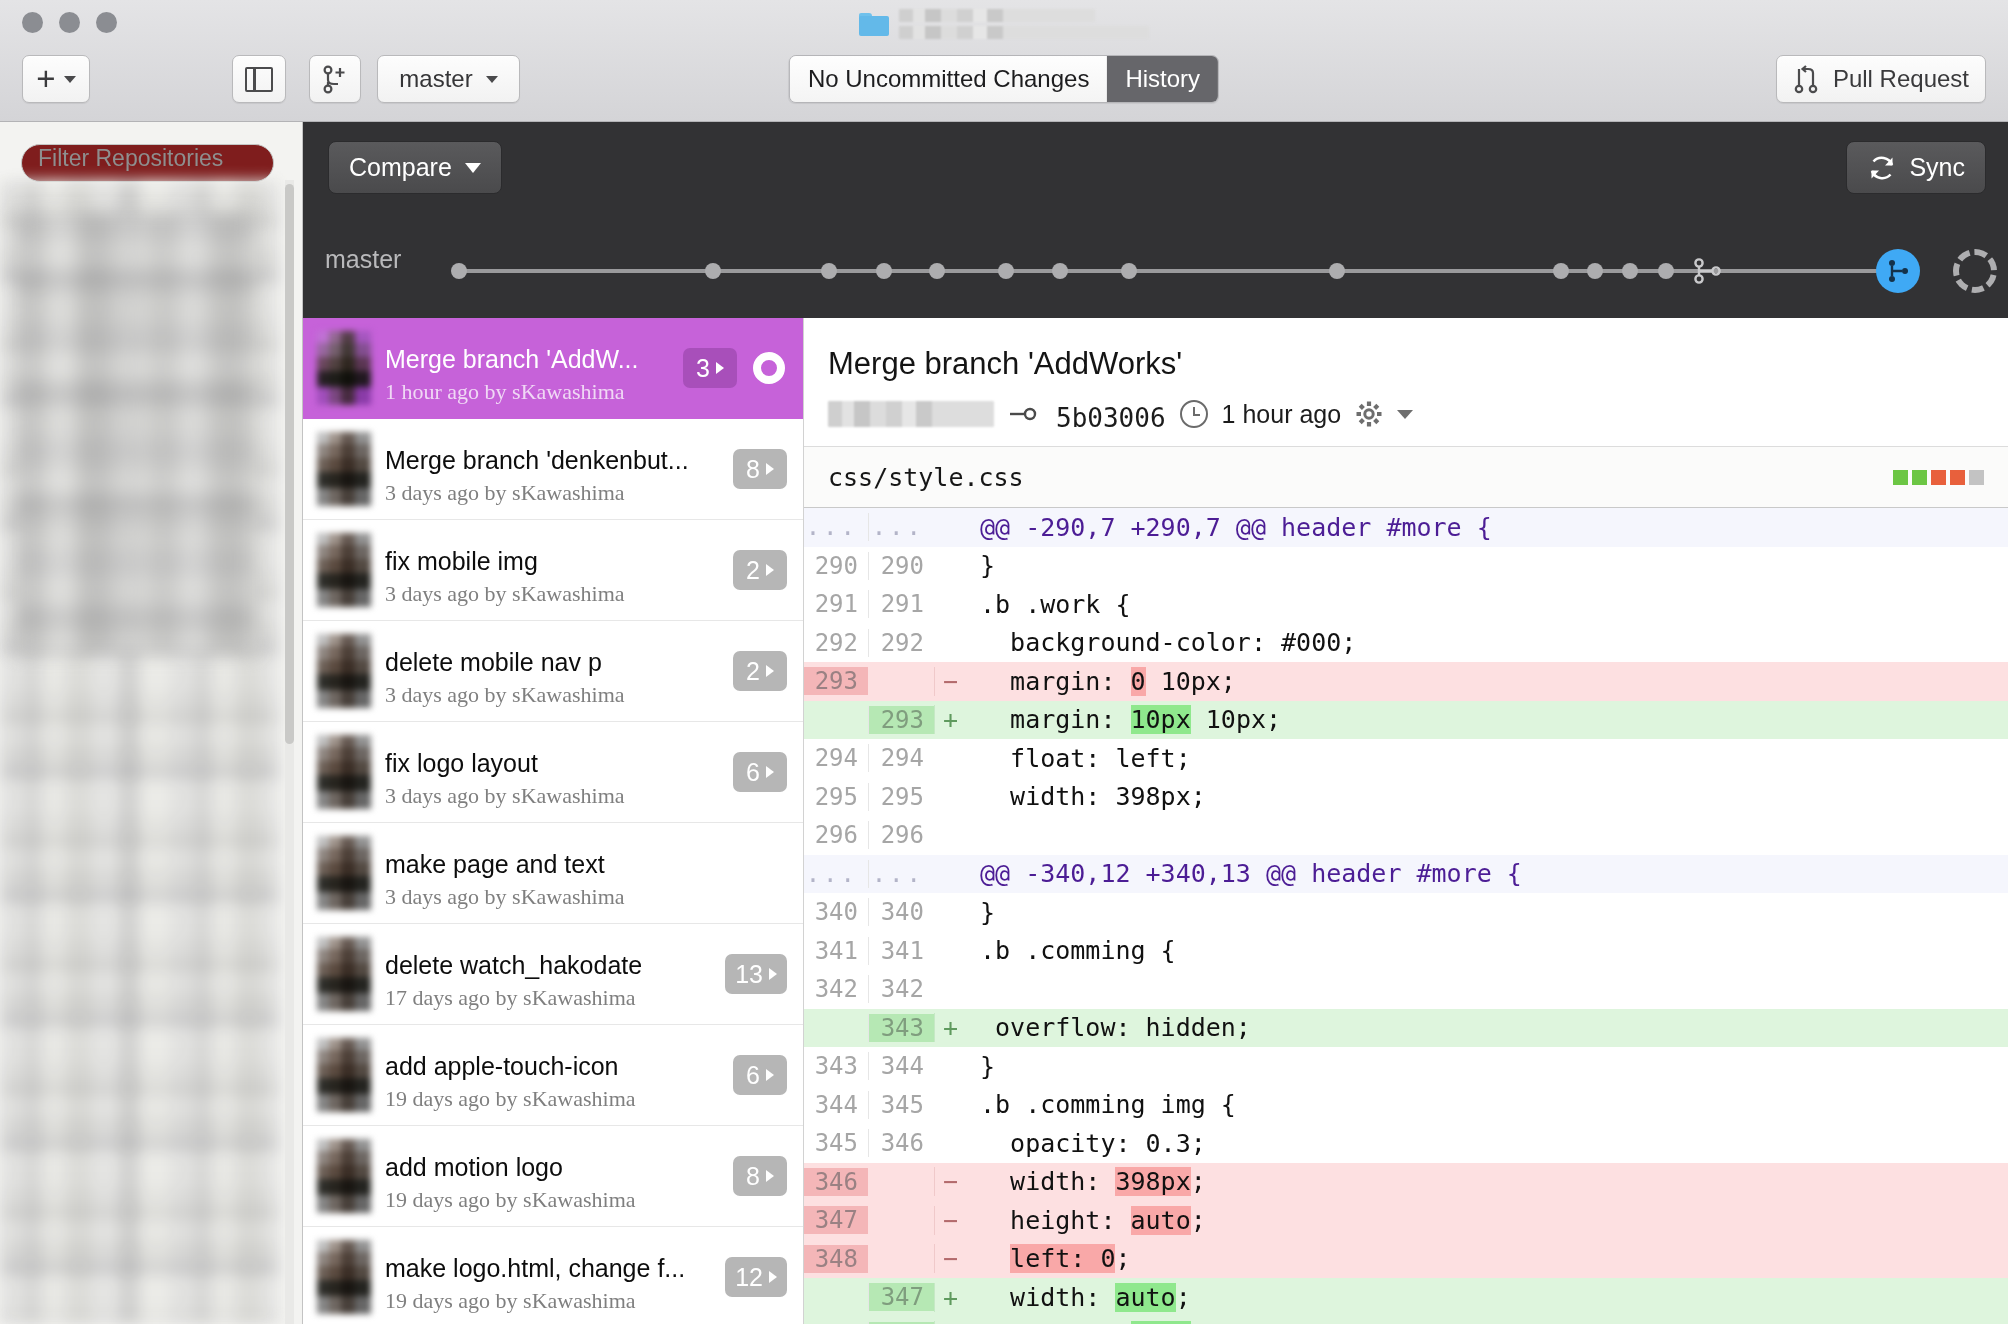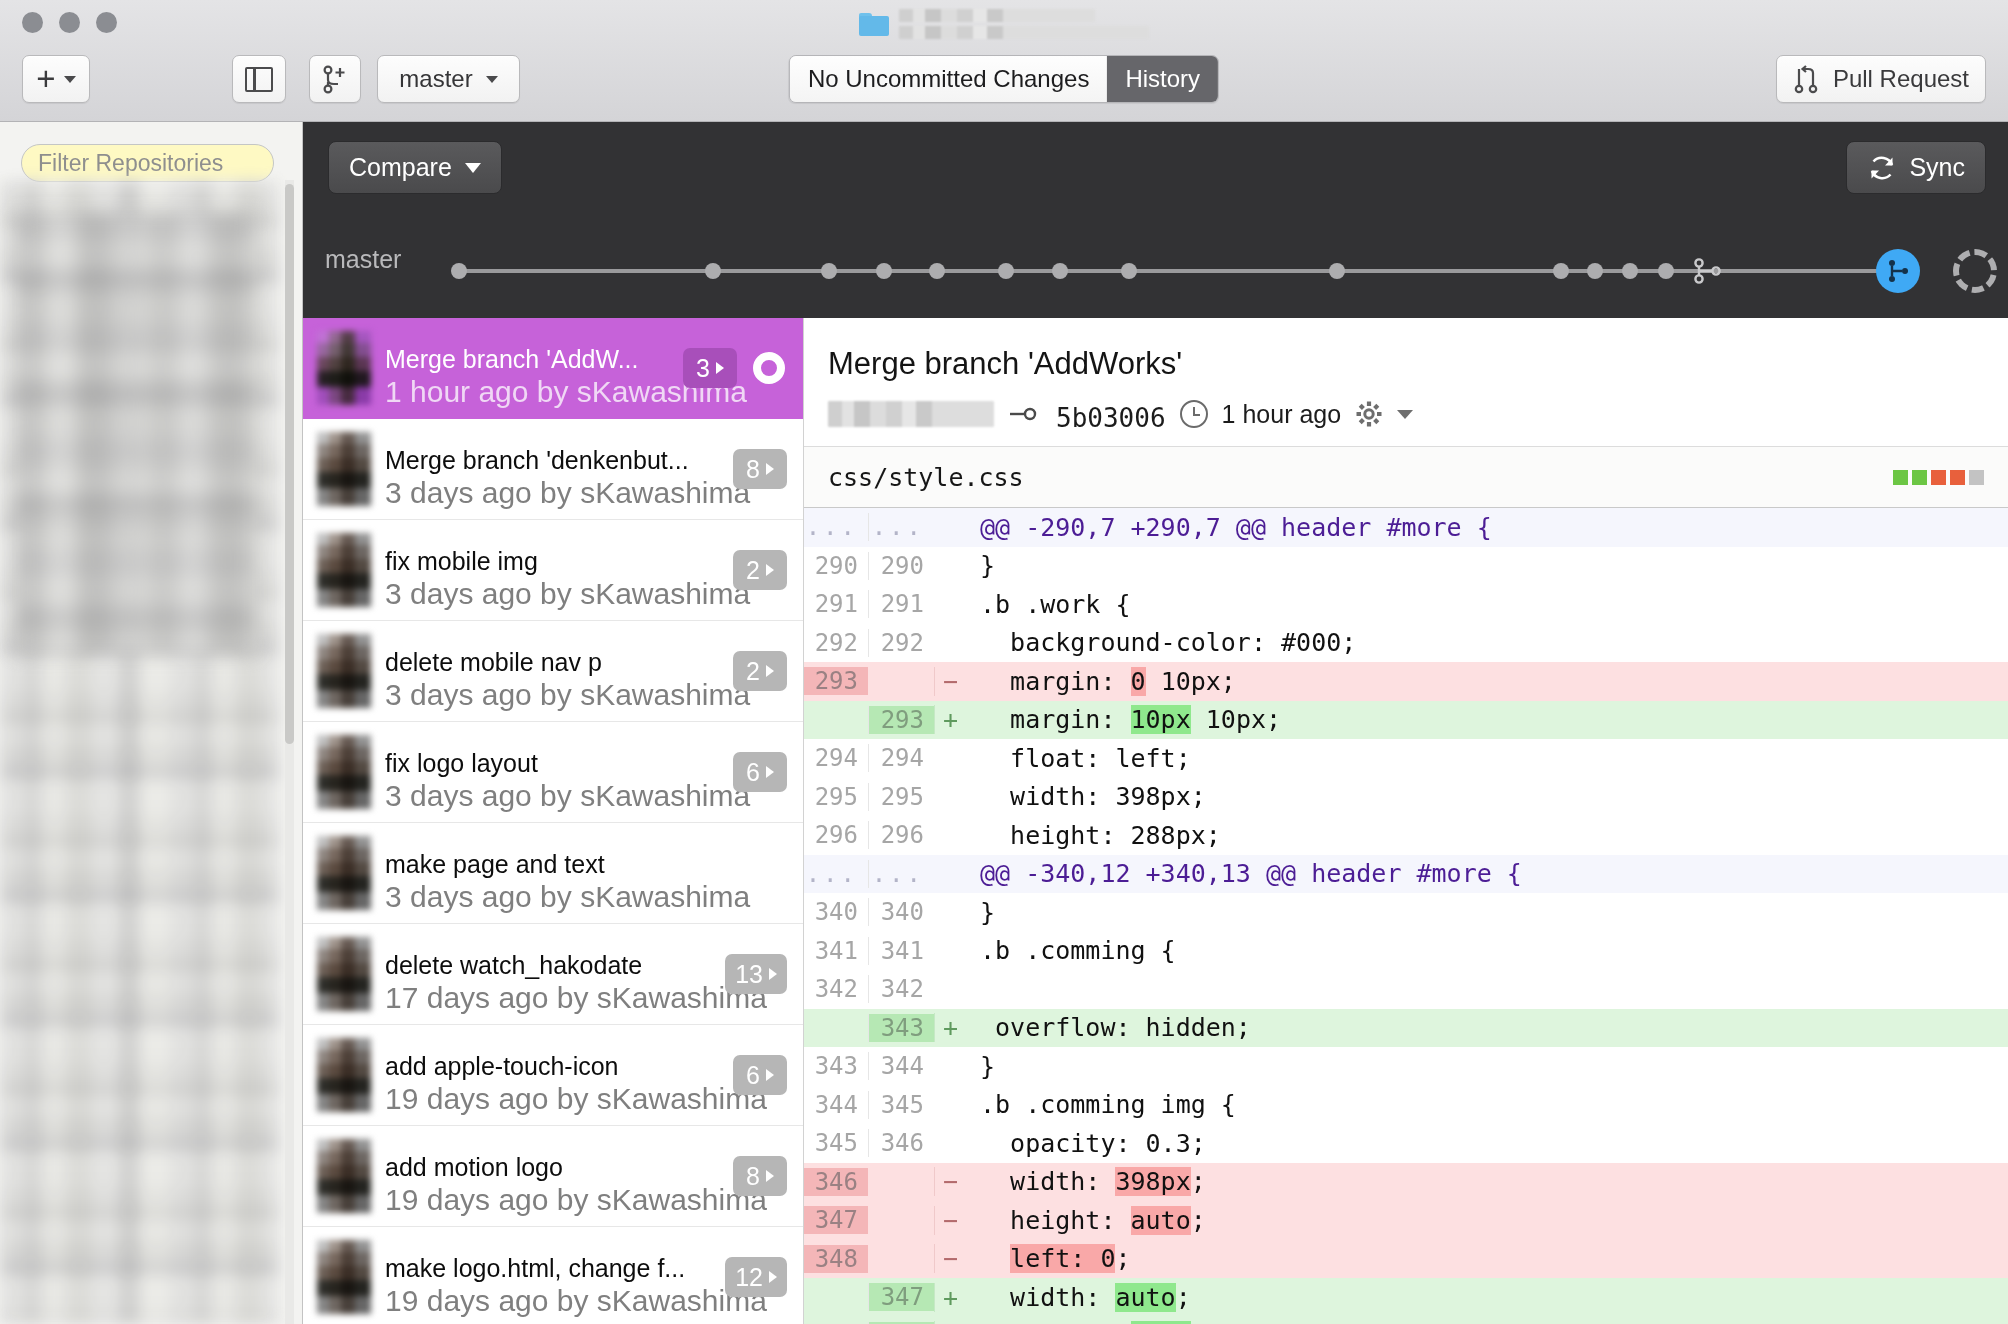--- a/index.html
+++ b/index.html
@@ -77,22 +77,22 @@
   .pr-btn { position: absolute; right: 22px; top: 7px; height: 48px; padding: 0 16px; gap: 12px; }
   .pr-btn .lbl { font-size: 24px; color: #3a3a3c; }
 
   
   .repo-pane {
     position: absolute; left: 0; top: 122px; width: 303px; height: 1202px;
     background: #f3f3f1; border-right: 1px solid #c3c3c3; overflow: hidden;
   }
   .filter-input {
     position: absolute; left: 21px; top: 22px; width: 253px; height: 38px;
-    border: 1px solid #c4c6c5; border-radius: 19px; background: #fef9c3;
-    display: flex; align-items: center; padding: 0 16px;
+    border: 1px solid #c4c6c5; border-radius: 19px; background: #7f1d1d;
+    display: flex; align-items: flex-start; padding: 0 16px;
     font-size: 23px; color: #8e8e8e;
   }
   .repo-blur {
     position: absolute; left: 0; top: 58px; width: 279px; height: 1144px;
     filter: blur(7px); opacity: .95;
     background:
       linear-gradient(180deg, rgba(0,0,0,0) 0 0),
       repeating-linear-gradient(180deg,
         #f5f5f3 0 16px, #eeeeec 16px 34px, #e4e4e2 34px 48px, #f2f2f0 48px 70px,
         #e9e9e7 70px 88px, #dedede 88px 104px, #f6f6f4 104px 124px),
@@ -179,21 +179,21 @@
       linear-gradient(180deg,#e6b8ef 0 12px,#b7a8b4 12px 26px,#7f7368 26px 40px,#2e3328 40px 56px,#c07ed2 56px 74px),
       linear-gradient(90deg,#d59de3 0 12px,#a3909c 12px 24px,#5e564e 24px 38px,#b777cc 38px 54px);
     background-blend-mode: multiply;
   }
   .ctext { flex: 1 1 auto; min-width: 0; margin-top: 13px; }
   .cmsg {
     font-size: 25px; color: #0d0d0d; white-space: nowrap; overflow: hidden;
     text-overflow: ellipsis; line-height: 34px;
   }
   .crow.sel .cmsg { color: #ffffff; }
-  .cmeta { font-size: 30px; color: #7f7f7f; line-height: 32px; white-space: nowrap; }
+  .cmeta { font-size: 22px; color: #7f7f7f; line-height: 32px; white-space: nowrap; font-family: Liberation Serif, serif; }
   .crow.sel .cmeta { color: #f0d8f5; }
   .cbadge {
     flex: none; margin-right: 16px; min-width: 54px; height: 40px; border-radius: 7px;
     background: #b6b6b6; color: #ffffff; font-size: 25px;
     display: flex; align-items: center; justify-content: center; gap: 6px; padding: 0 10px;
   }
   .crow.sel .cbadge { background: #a84fba; }
   .cbadge .tri { width:0;height:0;border-top:6px solid transparent;border-bottom:6px solid transparent;border-left:8px solid #fff; }
   .cbadge.hidden { visibility: hidden; }
   .sel-ring {
@@ -540,21 +540,21 @@
 
     <div class="diff" id="diff-body">
         <div class="dline hunk"><div class="gut">...</div><div class="gut2">...</div><div class="sign"></div><div class="code">@@ -290,7 +290,7 @@ header #more {</div></div>
         <div class="dline ctx"><div class="gut">290</div><div class="gut2">290</div><div class="sign"></div><div class="code">}</div></div>
         <div class="dline ctx"><div class="gut">291</div><div class="gut2">291</div><div class="sign"></div><div class="code">.b .work {</div></div>
         <div class="dline ctx"><div class="gut">292</div><div class="gut2">292</div><div class="sign"></div><div class="code">  background-color: #000;</div></div>
         <div class="dline del"><div class="gut">293</div><div class="gut2"></div><div class="sign">−</div><div class="code">  margin: <span class="hl-del">0</span> 10px;</div></div>
         <div class="dline add"><div class="gut"></div><div class="gut2">293</div><div class="sign">+</div><div class="code">  margin: <span class="hl-add">10px</span> 10px;</div></div>
         <div class="dline ctx"><div class="gut">294</div><div class="gut2">294</div><div class="sign"></div><div class="code">  float: left;</div></div>
         <div class="dline ctx"><div class="gut">295</div><div class="gut2">295</div><div class="sign"></div><div class="code">  width: 398px;</div></div>
-        <div class="dline ctx"><div class="gut">296</div><div class="gut2">296</div><div class="sign"></div><div class="code">  height: 288px;</div></div>
+        <div class="dline ctx"><div class="gut">296</div><div class="gut2">296</div><div class="sign"></div></div>
         <div class="dline hunk"><div class="gut">...</div><div class="gut2">...</div><div class="sign"></div><div class="code">@@ -340,12 +340,13 @@ header #more {</div></div>
         <div class="dline ctx"><div class="gut">340</div><div class="gut2">340</div><div class="sign"></div><div class="code">}</div></div>
         <div class="dline ctx"><div class="gut">341</div><div class="gut2">341</div><div class="sign"></div><div class="code">.b .comming {</div></div>
         <div class="dline ctx"><div class="gut">342</div><div class="gut2">342</div><div class="sign"></div></div>
         <div class="dline add"><div class="gut"></div><div class="gut2">343</div><div class="sign">+</div><div class="code"> overflow: hidden;</div></div>
         <div class="dline ctx"><div class="gut">343</div><div class="gut2">344</div><div class="sign"></div><div class="code">}</div></div>
         <div class="dline ctx"><div class="gut">344</div><div class="gut2">345</div><div class="sign"></div><div class="code">.b .comming img {</div></div>
         <div class="dline ctx"><div class="gut">345</div><div class="gut2">346</div><div class="sign"></div><div class="code">  opacity: 0.3;</div></div>
         <div class="dline del"><div class="gut">346</div><div class="gut2"></div><div class="sign">−</div><div class="code">  width: <span class="hl-del">398px</span>;</div></div>
         <div class="dline del"><div class="gut">347</div><div class="gut2"></div><div class="sign">−</div><div class="code">  height: <span class="hl-del">auto</span>;</div></div>

